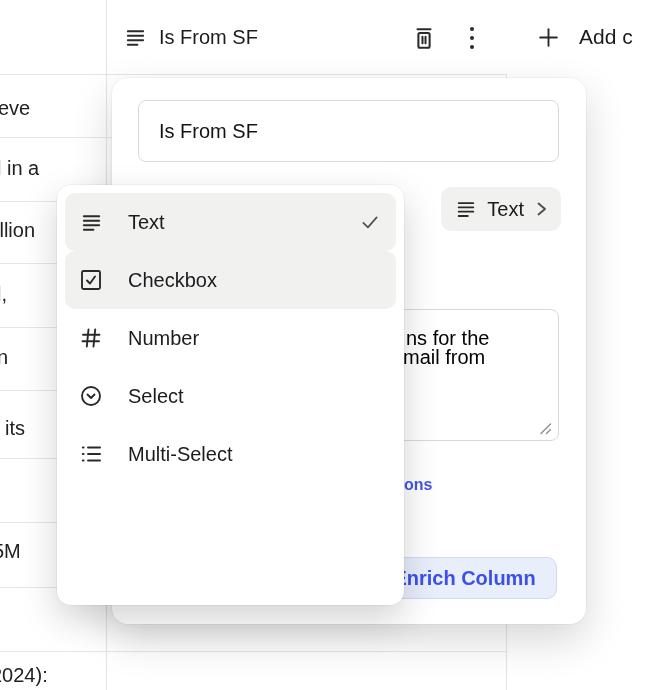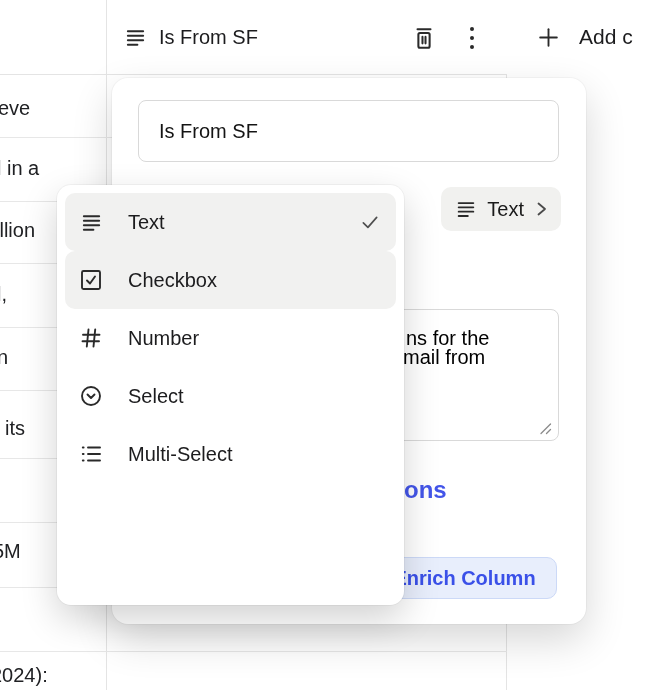--- a/index.html
+++ b/index.html
@@ -56,21 +56,21 @@
   .desc-box {
     position:absolute; left:26px; top:231px; width:421px; height:132px;
     border:1px solid #d9d9d9; border-radius:8px; background:#fff;
   }
   .ph-frag { position:absolute; font-size:20px; color:#000000; white-space:nowrap; }
   .ph1 { left:294px; top:249px; }
   .ph2 { left:291px; top:268px; }
   .resize-handle { position:absolute; right:6px; bottom:5px; }
   .link-frag {
     position:absolute; left:292px; top:398px;
-    font-size:24px; font-weight:bold; color:#4355e9; text-decoration:none;
+    font-size:16px; font-weight:bold; color:#4355e9; text-decoration:none;
   }
   .enrich-btn {
     position:absolute; left:260px; top:479px; width:185px; height:42px;
     background:#e8eefc; border:1px solid #ccd9f7; border-radius:10px;
     color:#3a50e8; font-size:20px; font-weight:bold;
     display:flex; align-items:center; justify-content:center;
     font-family:"Liberation Sans","DejaVu Sans",sans-serif; cursor:pointer;
   }
 
   

